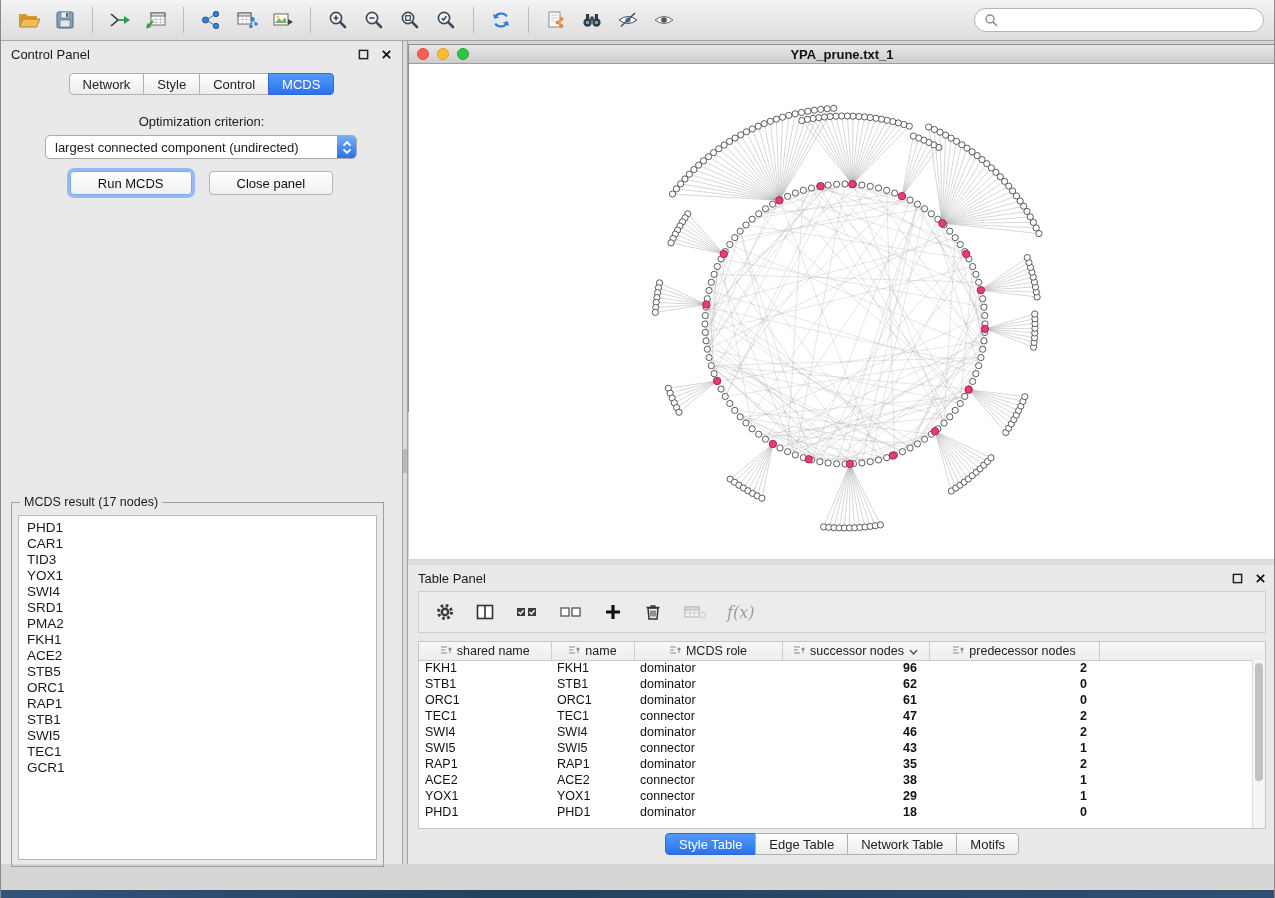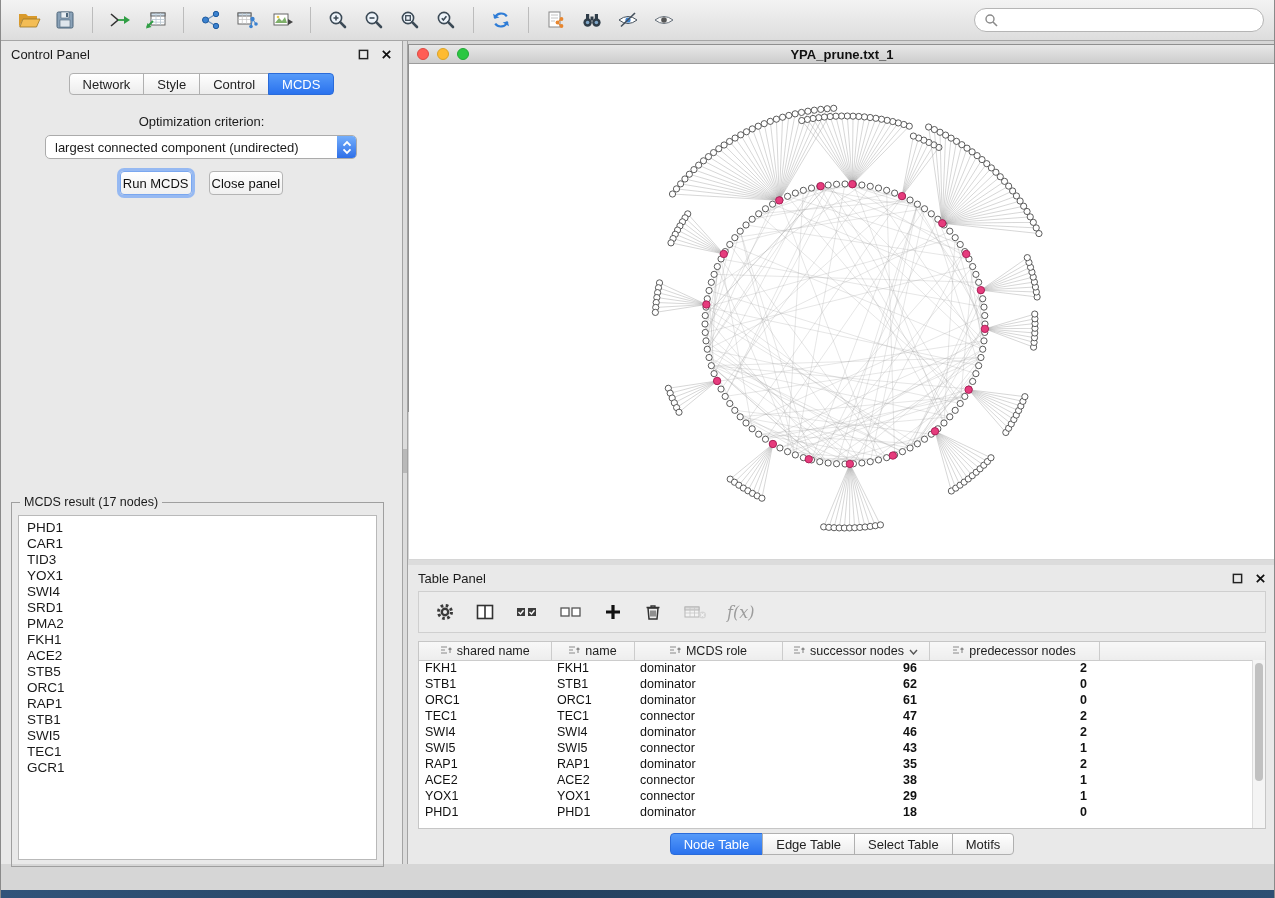--- a/index.html
+++ b/index.html
@@ -41,21 +41,21 @@
   #control-tabs-row { top:32px; }
 
   .opt-label { position:absolute; top:73px; left:0; right:0; text-align:center; font-size:13px; }
   .dropdown { position:absolute; top:94px; left:44px; width:312px; height:24px; background:#fff;
     border:1px solid #ababab; border-radius:5px; display:flex; align-items:center; }
   .dd-text { flex:1; font-size:13px; padding-left:9px; white-space:nowrap; overflow:hidden; }
   .dd-stepper { width:19px; height:22px; margin-right:0; border-radius:0 4px 4px 0;
     background:linear-gradient(#74aefb,#2e6fe8); display:flex; align-items:center; justify-content:center; }
 
   .btn-row { position:absolute; top:130px; left:0; right:0; display:flex; justify-content:center; gap:17px; }
-  .mac-btn { height:24px; padding:0 2px; font-size:13px; background:linear-gradient(#ffffff,#f0f0f0);
+  .mac-btn { height:24px; padding:0 27px; font-size:13px; background:linear-gradient(#ffffff,#f0f0f0);
     border:1px solid #b4b4b4; border-radius:4px; color:#111; cursor:default;
     font-family:"Liberation Sans",sans-serif; }
   .mac-btn.ring { box-shadow:0 0 0 3px rgba(82,146,250,0.55); border-color:#7aa7ef; }
 
   .result-box { position:absolute; left:10px; top:426px; width:373px; height:372px;
     border:1px solid #9f9f9f;margin-top:28px; }
   .result-box legend { font-size:12.5px; margin-left:8px; padding:0 4px; }
   .result-list { position:absolute; left:6px; right:6px; top:6px; bottom:6px; background:#fff;
     border:1px solid #b9b9b9; padding:4px 0 0 8px; font-size:13.5px; line-height:16px; overflow:hidden; }
   .mcds-item { height:16px; }
@@ -1199,23 +1199,23 @@
             </tr>
           </tbody>
         </table>
       <div class="scrollbar">
         <div class="scroll-thumb"></div>
       </div>
     </div>
 
     <div class="seg-row" id="table-tabs-row" style="position:absolute;">
       <div class="seg-tabs" id="table-tabs">
-          <button class="seg-tab active">Node Table</button>
+          <button class="seg-tab active">Style Table</button>
           <button class="seg-tab">Edge Table</button>
-          <button class="seg-tab">Select Table</button>
+          <button class="seg-tab">Network Table</button>
           <button class="seg-tab">Motifs</button>
         </div>
     </div>
   </div>
 
 
   <div class="desktop-strip"></div>
 </div>
 
 </body></html>

